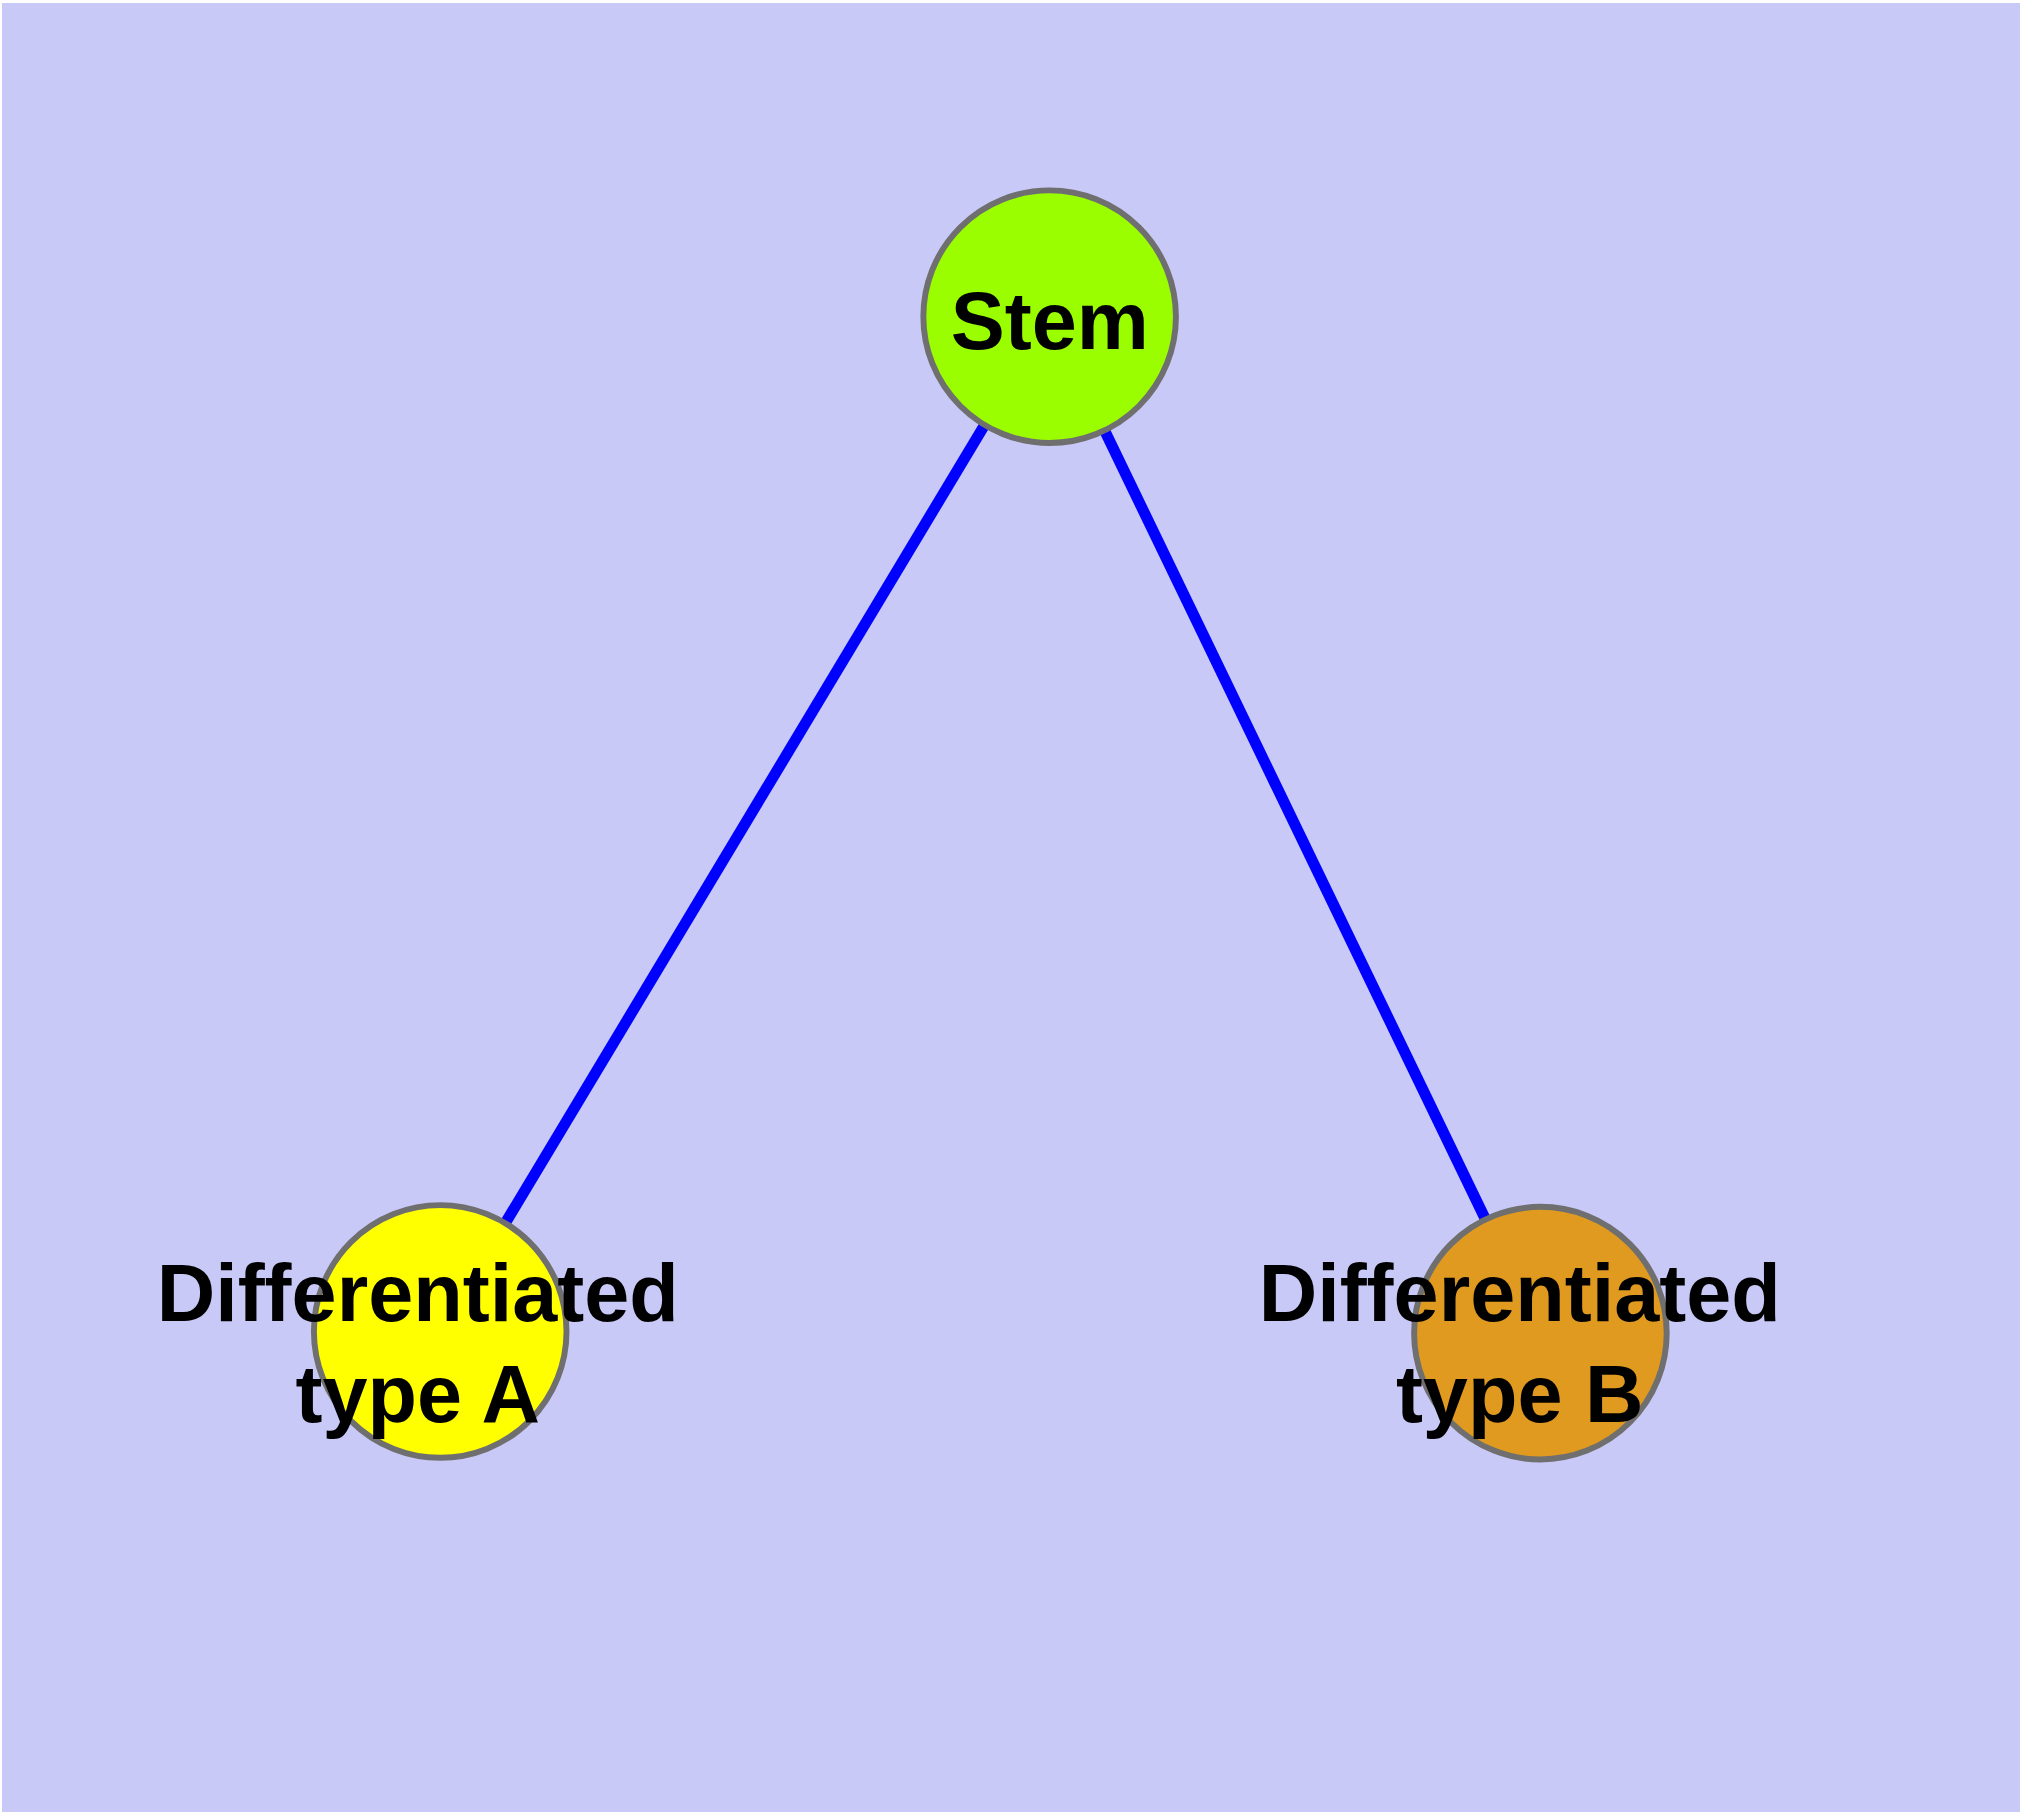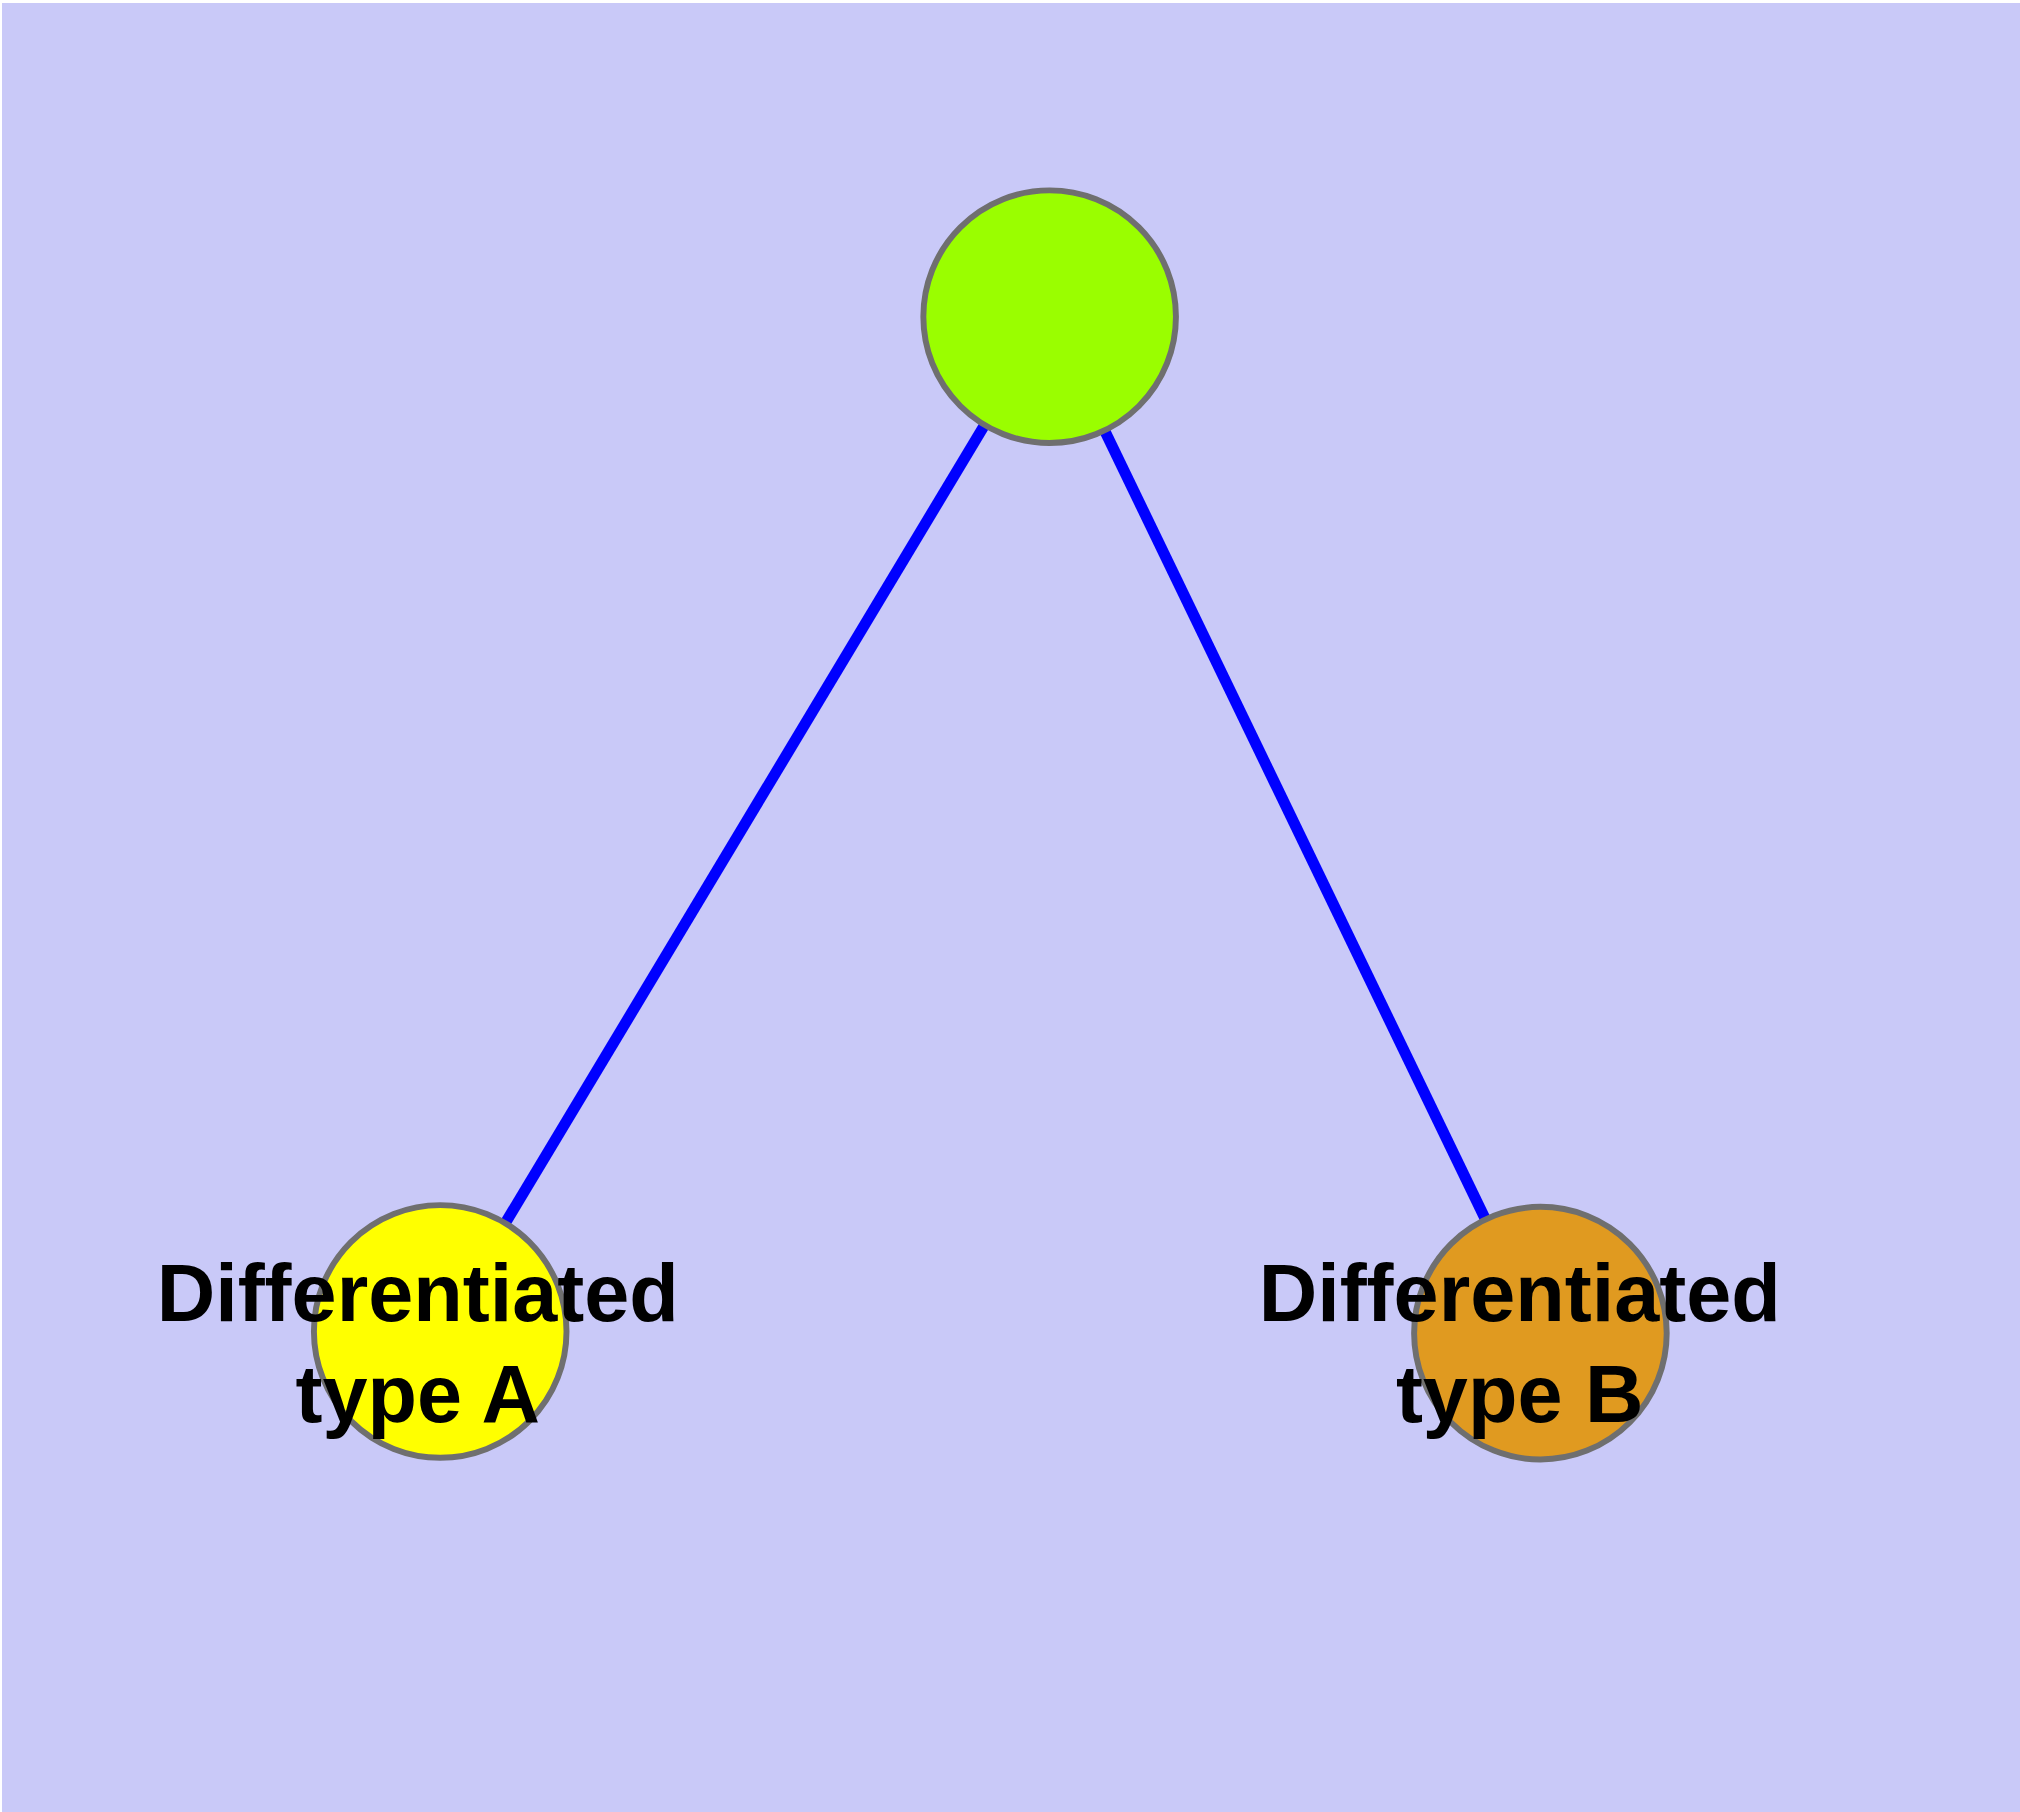--- a/index.html
+++ b/index.html
@@ -52,20 +52,21 @@
         <line x1="1236" y1="370" x2="517" y2="1567" stroke="#0000FF" stroke-width="13"></line>
         <line x1="1236" y1="370" x2="1815" y2="1569" stroke="#0000FF" stroke-width="13"></line>
       </g>
     <g>
         <circle cx="1236" cy="370" r="149" fill="#9AFE00" stroke="#6F6F6F" stroke-width="7"></circle>
         <circle cx="517" cy="1567" r="149" fill="#FFFF00" stroke="#6F6F6F" stroke-width="7"></circle>
         <circle cx="1815" cy="1569" r="149" fill="#E09A20" stroke="#6F6F6F" stroke-width="7"></circle>
       </g>
   </svg>
 
+  <div class="node-label" style="left: 1048px; top: 318px; color: rgb(0, 0, 0);">Stem</div>
 
   <div class="node-label" style="left: 416px; top: 1341px; color: rgb(0, 0, 0);">Differentiated
 type A</div>
 
   <div class="node-label" style="left: 1518px; top: 1341px; color: rgb(0, 0, 0);">Differentiated
 type B</div>
 </div>
 
 
 </body></html>

